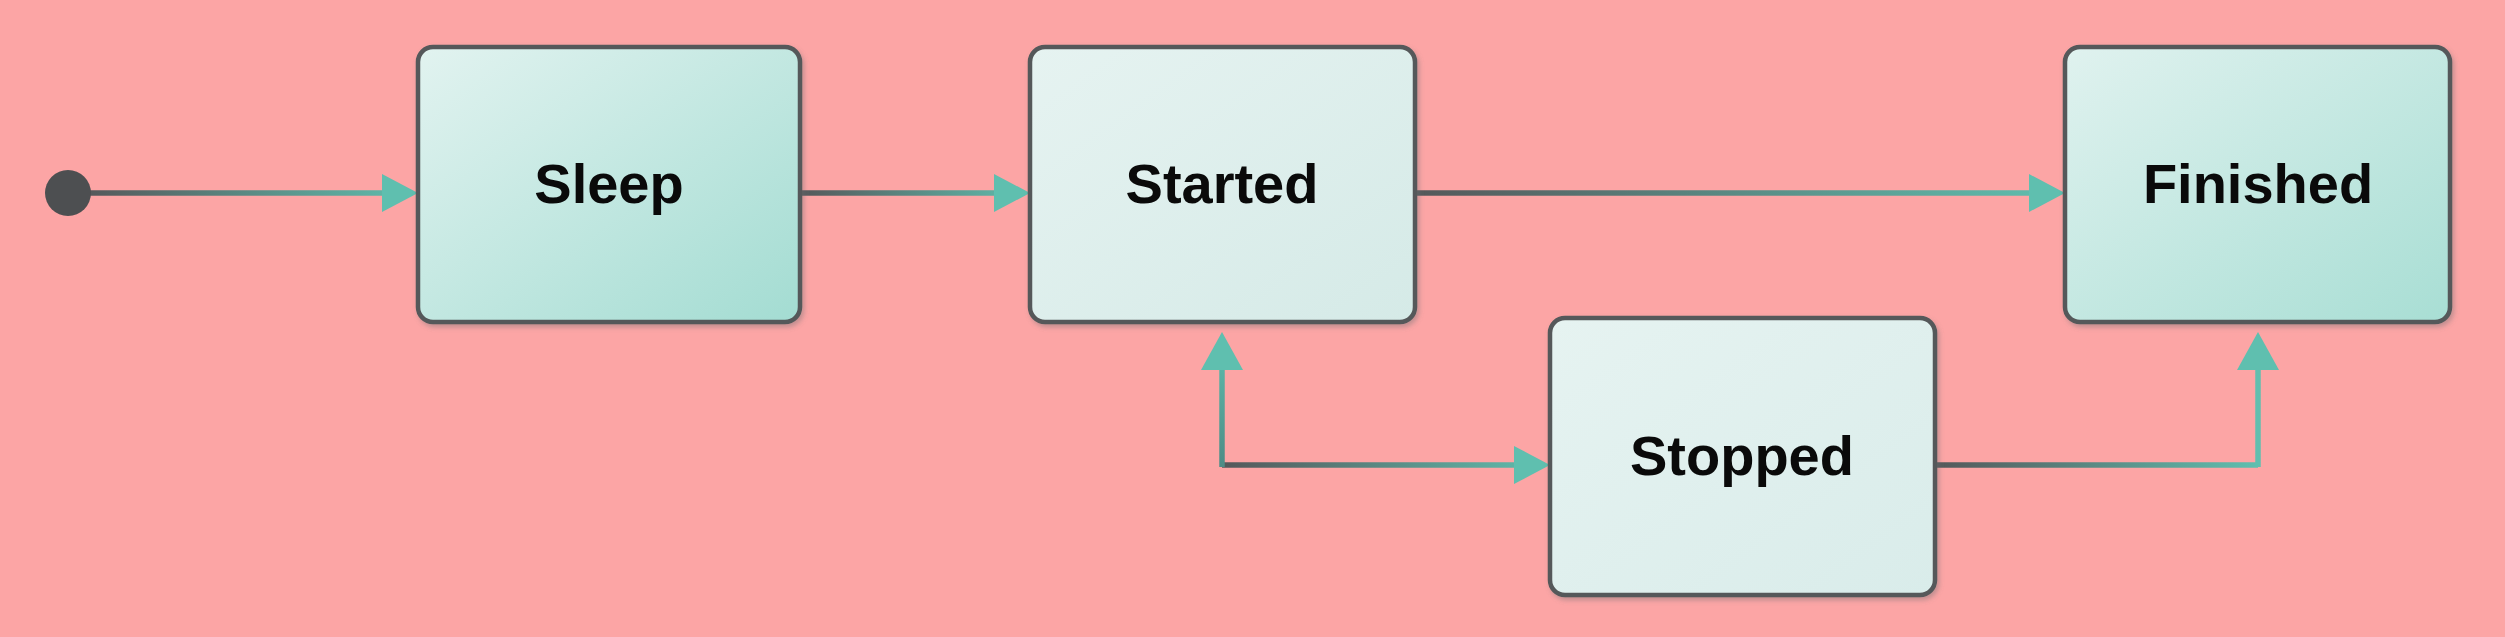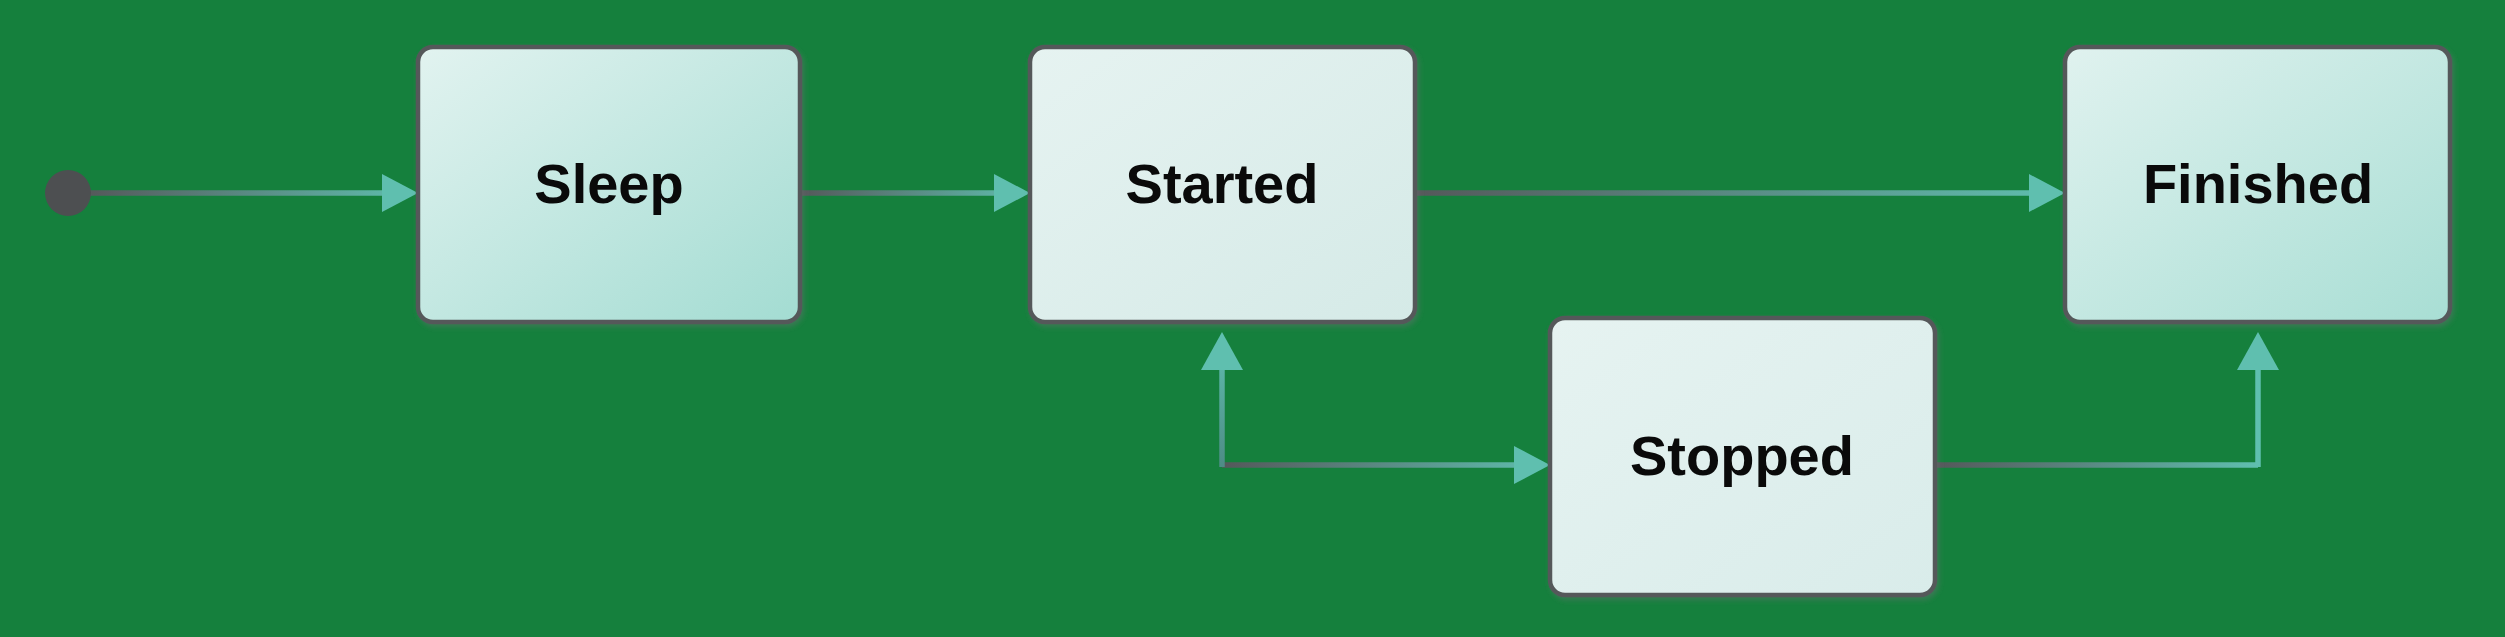--- a/index.html
+++ b/index.html
@@ -37,21 +37,21 @@
     -webkit-user-select: none;
     user-select: none;
   }
   .state-box-rect {
     stroke-width: 4.5;
   }
 </style>
 </head>
 <body>
 
-<div id="diagram-root" style="width: 2505px; height: 637px; background: #15803d;">
+<div id="diagram-root" style="width: 2505px; height: 637px; background: #fca5a5;">
 
   <svg id="diagram-svg" viewBox="0 0 2505 637" xmlns="http://www.w3.org/2000/svg" style="width: 2505px; height: 637px;">
     <defs>
 
       <linearGradient id="grad-sleep" x1="0" y1="0" x2="1" y2="1">
         <stop offset="0%" id="stop-sleep-a" stop-color="#e2f3f0"></stop>
         <stop offset="100%" id="stop-sleep-b" stop-color="#a3dcd2"></stop>
       </linearGradient>
       <linearGradient id="grad-started" x1="0" y1="0" x2="1" y2="1">
         <stop offset="0%" id="stop-started-a" stop-color="#e6f3f1"></stop>

